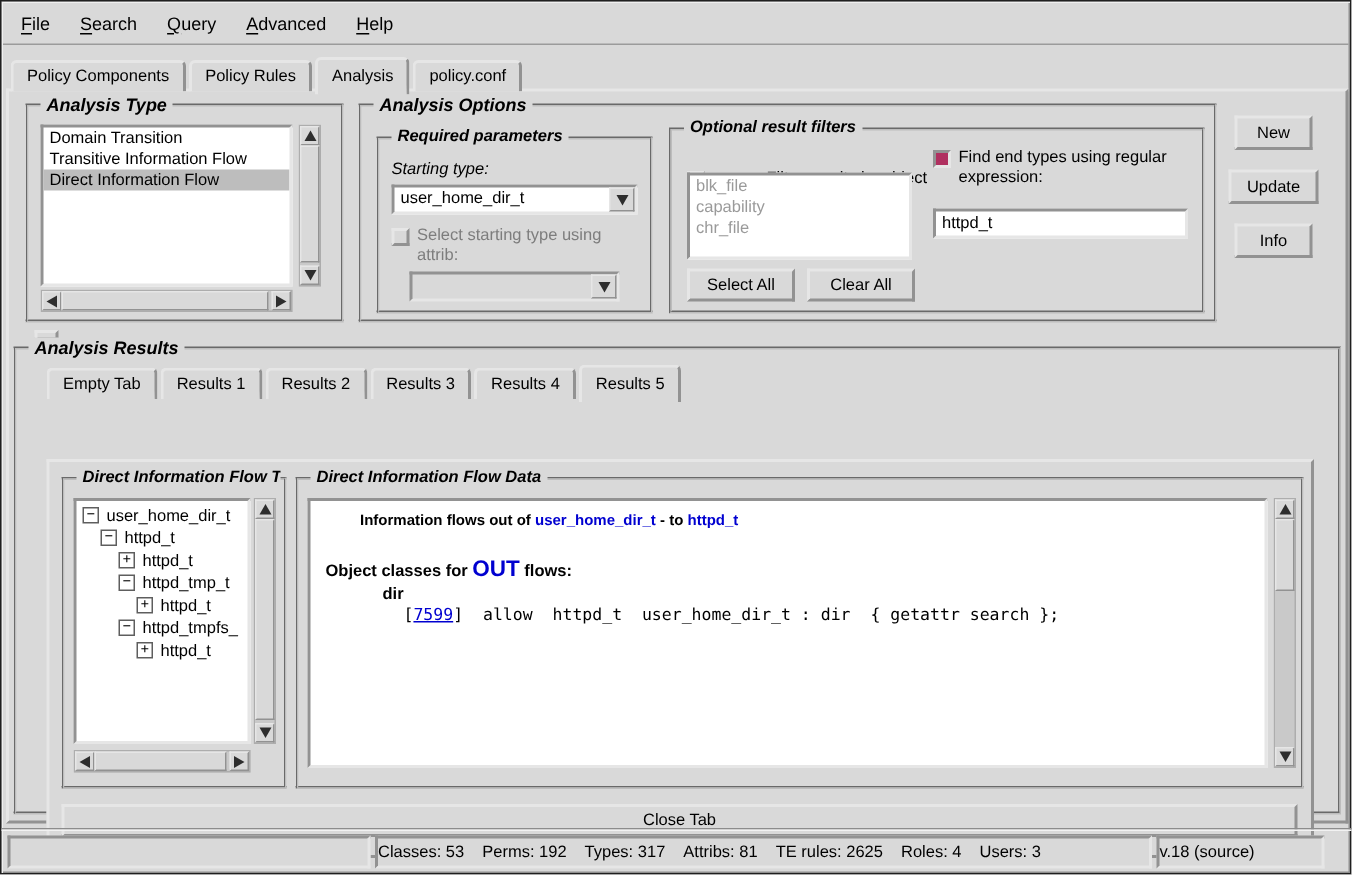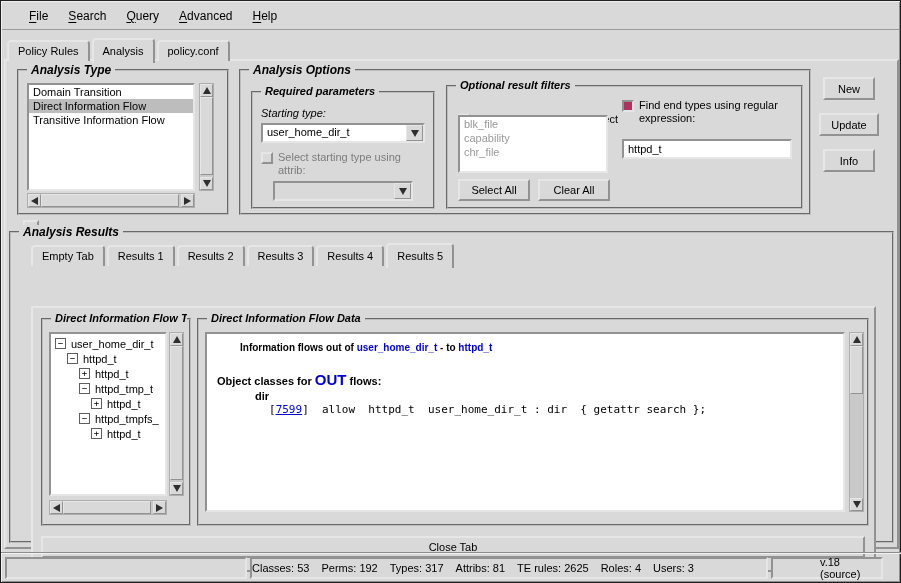--- a/index.html
+++ b/index.html
@@ -1,21 +1,21 @@
 <!DOCTYPE html>
 <html><head>
 <meta charset="utf-8">
 <style>
   * { margin:0; padding:0; box-sizing:border-box; }
   html,body { width:901px; height:583px; }
   body { font-family:"Liberation Sans","DejaVu Sans",sans-serif; font-size:12px; color:#000; background:#d9d9d9; position:relative; overflow:hidden; }
   .window { position:absolute; inset:0; background:#d9d9d9; border:1px solid #1f1f1f; box-shadow: inset 1px 1px 0 #f0f0f0, inset -1px -1px 0 #8f8f8f; }
 
   
-  .menubar { position:absolute; left:1px; top:1px; right:1px; height:28px; display:flex; align-items:center; padding-left:17px; border-bottom:1px solid #9b9b9b; }
+  .menubar { position:absolute; left:1px; top:1px; right:1px; height:28px; display:flex; align-items:center; padding-left:2px; border-bottom:1px solid #9b9b9b; }
   .menu-item { padding:4px 10px; cursor:default; white-space:nowrap; }
   .menu-item u { text-underline-offset:2px; }
 
   
   .outset { border:2px outset #e6e6e6; background:#d9d9d9; }
   .inset  { border:2px inset  #e6e6e6; background:#ffffff; }
   .inset-gray { border:2px inset #e6e6e6; background:#d9d9d9; }
 
   
   .tabbar { position:absolute; display:flex; align-items:flex-end; z-index:5; }
@@ -96,33 +96,34 @@
 
   <div class="menubar">
     <div class="menu-item"><span><u>F</u>ile</span></div>
     <div class="menu-item"><span><u>S</u>earch</span></div>
     <div class="menu-item"><span><u>Q</u>uery</span></div>
     <div class="menu-item"><span><u>A</u>dvanced</span></div>
     <div class="menu-item"><span><u>H</u>elp</span></div>
   </div>
 
   <div class="tabbar tabbar-main">
+    <div class="tab"><span>Policy Components</span></div>
     <div class="tab"><span>Policy Rules</span></div>
     <div class="tab active"><span>Analysis</span></div>
     <div class="tab"><span>policy.conf</span></div>
   </div>
 
   <div class="main-frame"></div>
 
   <div class="gframe" style="left:16px; top:68px; width:212px; height:146px;">
     <div class="gtitle lg">Analysis Type</div>
     <div class="listbox inset" style="left:8px; top:12px; width:168px; height:108px;">
       <div class="list-item">Domain Transition</div>
+      <div class="list-item">Transitive Information Flow</div>
       <div class="list-item selected">Direct Information Flow</div>
-      <div class="list-item">Transitive Information Flow</div>
     </div>
     <div class="vscroll" style="left:180px; top:12px; height:108px;">
       <div class="sb-arrow up">
           <i class="tri tri-up"></i>
         </div>
       <div class="sb-thumb" style="top:14px; height:78px;"></div>
       <div class="sb-arrow down">
           <i class="tri tri-down"></i>
         </div>
     </div>
@@ -294,17 +295,17 @@
   <div class="status-panel" style="left:4px; width:242px;"></div>
   <div class="status-panel status-stats" style="left:249px; width:518px;">
     <span>Classes: 53</span>
     <span>Perms: 192</span>
     <span>Types: 317</span>
     <span>Attribs: 81</span>
     <span>TE rules: 2625</span>
     <span>Roles: 4</span>
     <span>Users: 3</span>
   </div>
-  <div class="status-panel" style="left:770px; width:112px;padding-left:47px;">
+  <div class="status-panel" style="left:770px; width:112px;">
     <span>v.18 (source)</span>
   </div>
 
 </div>
 
 </body></html>

